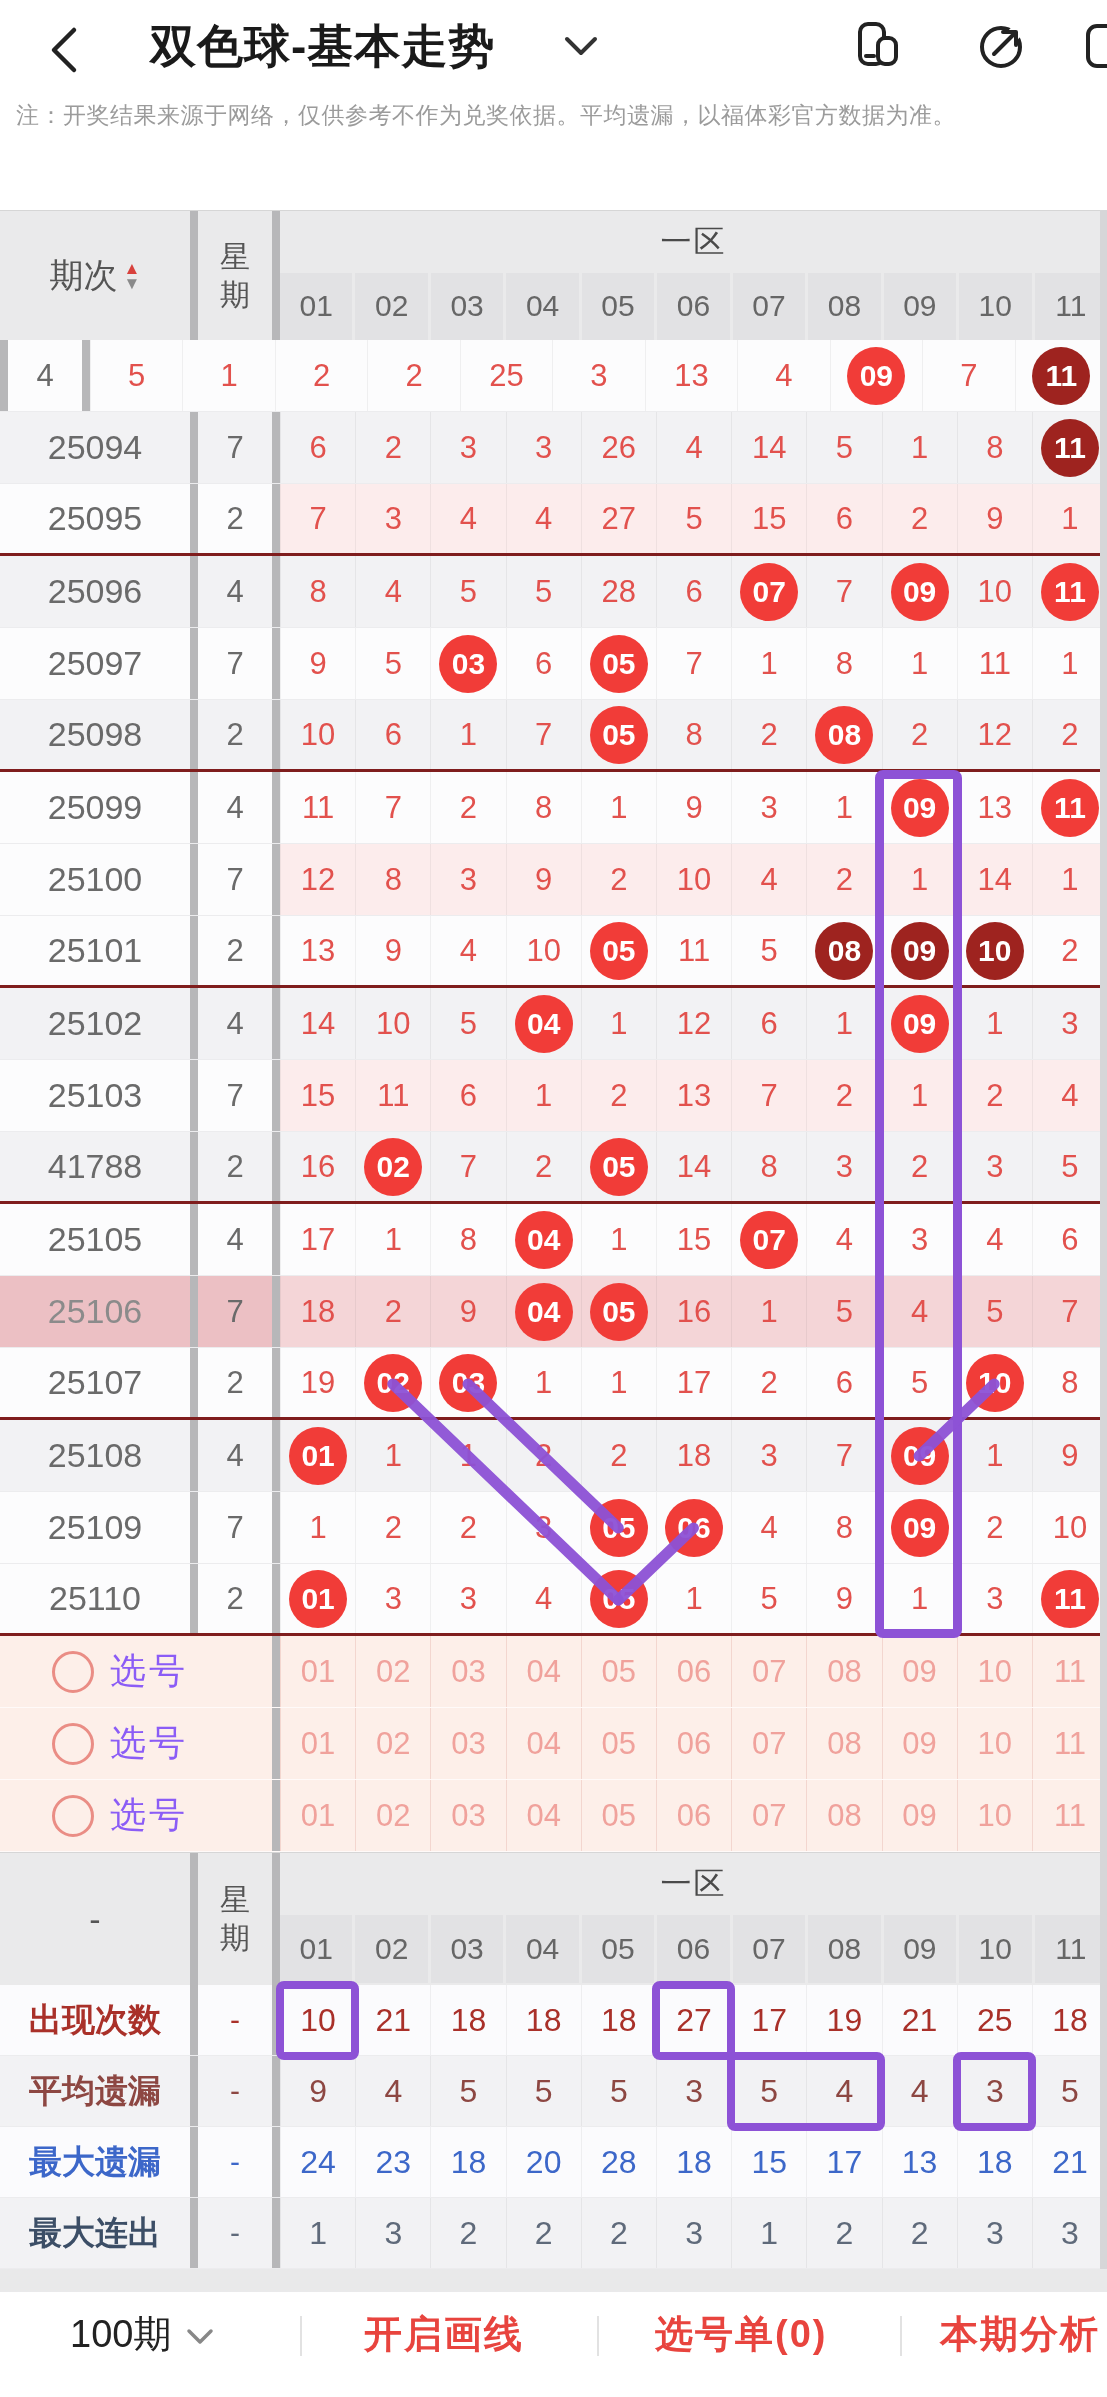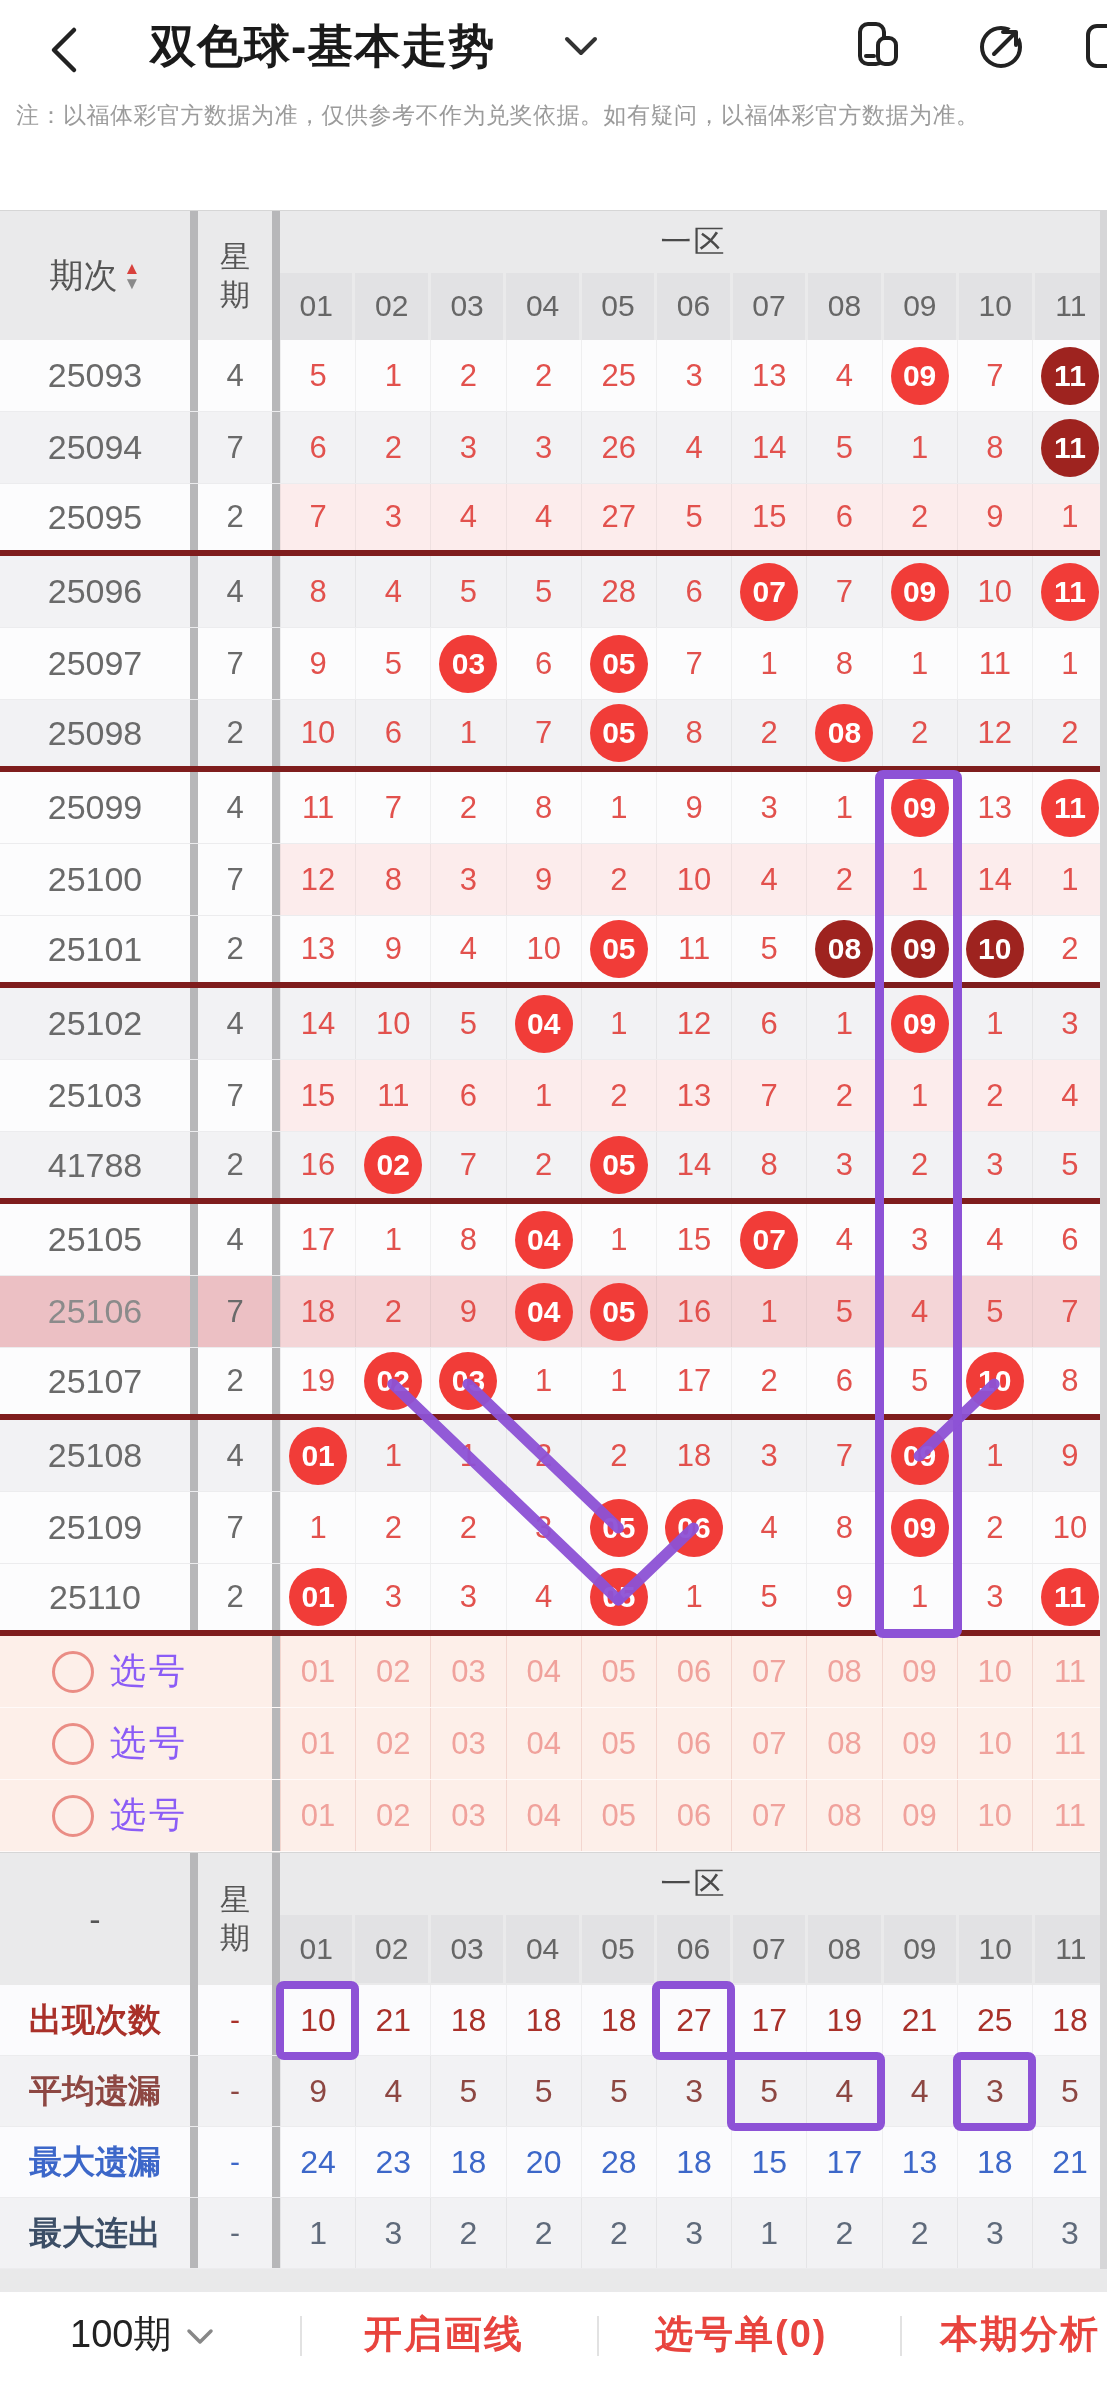--- a/index.html
+++ b/index.html
@@ -27,21 +27,21 @@
   .hdr .week{width:74px;display:flex;align-items:center;justify-content:center;}
   .week-txt{width:36px;font-size:30px;line-height:38px;color:#555;text-align:center;word-break:break-all;}
   .hdr-right{flex:1;display:flex;flex-direction:column;}
   .zone{height:62px;display:flex;align-items:center;justify-content:center;
         font-size:31px;color:#4a4a4a;letter-spacing:2px;}
   .colnums{height:68px;display:flex;}
   .colnums .cn{flex:1;margin-left:3px;background:#e2e2e4;display:flex;align-items:center;
                justify-content:center;font-size:30px;color:#666;}
   .colnums .cn:first-child{margin-left:0;}
   .row{display:flex;height:72px;border-bottom:1px solid #ececee;}
-  .row.sep{border-bottom:6px solid #7f1d1d;}
+  .row.sep{border-bottom:3px solid #7f1d1d;}
   .p-cell{width:190px;display:flex;align-items:center;justify-content:center;
           font-size:34px;color:#6a6a6a;}
   .w-cell{width:74px;display:flex;align-items:center;justify-content:center;
           font-size:31px;color:#6a6a6a;}
   .n-cell{flex:1;display:flex;align-items:center;justify-content:center;
           font-size:31px;color:#e2514d;border-left:1px solid rgba(0,0,0,.05);}
   .bg-w{background:#fcfcfd;} .bg-g{background:#f2f2f4;}
   .bg-p .n-cell{background:#fcecec;}
   .bg-h .p-cell,.bg-h .w-cell{background:#ecc0c4;}
   .bg-h .n-cell{background:#f4d5d7;}
@@ -112,21 +112,21 @@
         <polyline points="27,12 40,12 40,25" fill="none" stroke="#222" stroke-width="4" stroke-linecap="round" stroke-linejoin="round"></polyline>
       </svg>
     </div>
     <div class="icon-btn" style="left:1086px;">
       <svg width="52" height="52" viewBox="0 0 52 52">
           <rect x="2" y="6" width="44" height="40" rx="9" fill="none" stroke="#222" stroke-width="4"></rect>
         </svg>
     </div>
   </div>
 
-  <div class="note">注：以福体彩官方数据为准，仅供参考不作为兑奖依据。如有疑问，以福体彩官方数据为准。</div>
+  <div class="note">注：开奖结果来源于网络，仅供参考不作为兑奖依据。平均遗漏，以福体彩官方数据为准。</div>
 
   <div class="tbl" id="main-table">
       <div class="hdr" style="height: 130px;">
         <div class="corner">
           <span>期次</span>
           <div class="sort">
             <span class="up">▲</span>
             <span class="dn">▼</span>
           </div>
         </div>
@@ -146,21 +146,20 @@
             <div class="cn">06</div>
             <div class="cn">07</div>
             <div class="cn">08</div>
             <div class="cn">09</div>
             <div class="cn">10</div>
             <div class="cn">11</div>
           </div>
         </div>
       </div>
       <div class="row bg-w">
-        <div class="p-cell">25093</div>
         <div class="vdiv"></div>
         <div class="w-cell">4</div>
         <div class="vdiv"></div>
         <div class="n-cell">5</div>
         <div class="n-cell">1</div>
         <div class="n-cell">2</div>
         <div class="n-cell">2</div>
         <div class="n-cell">25</div>
         <div class="n-cell">3</div>
         <div class="n-cell">13</div>

